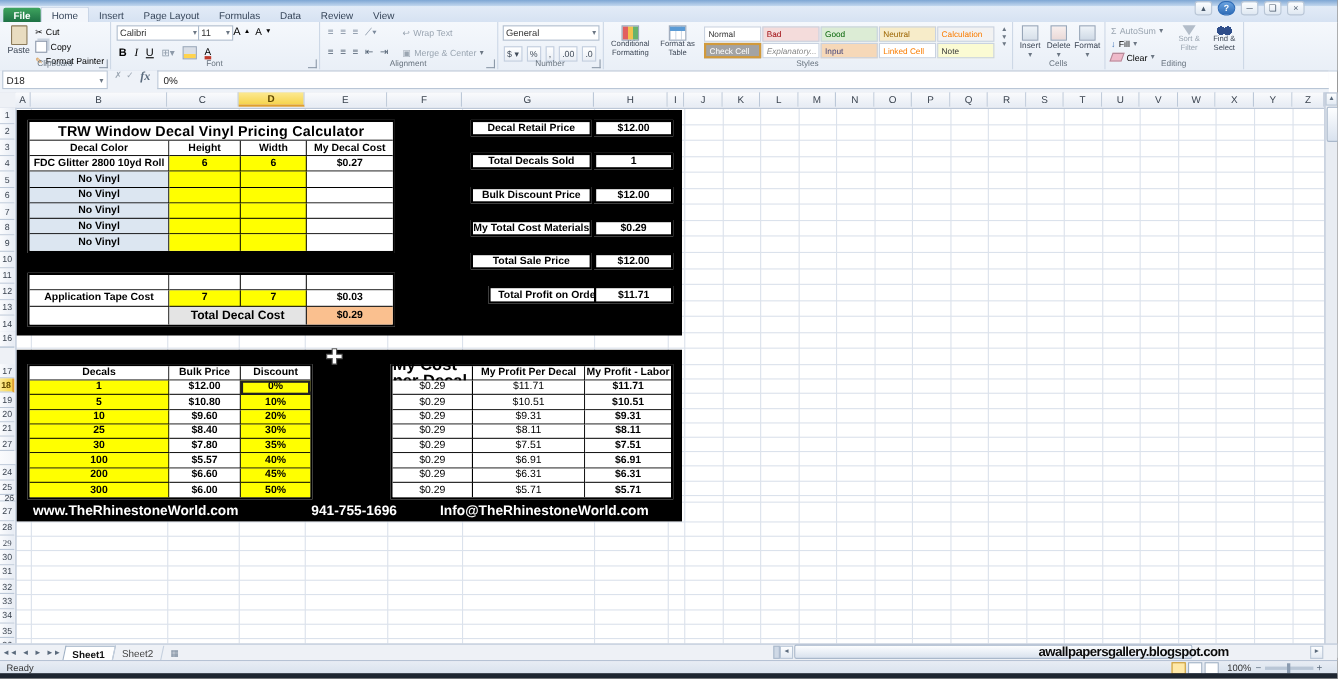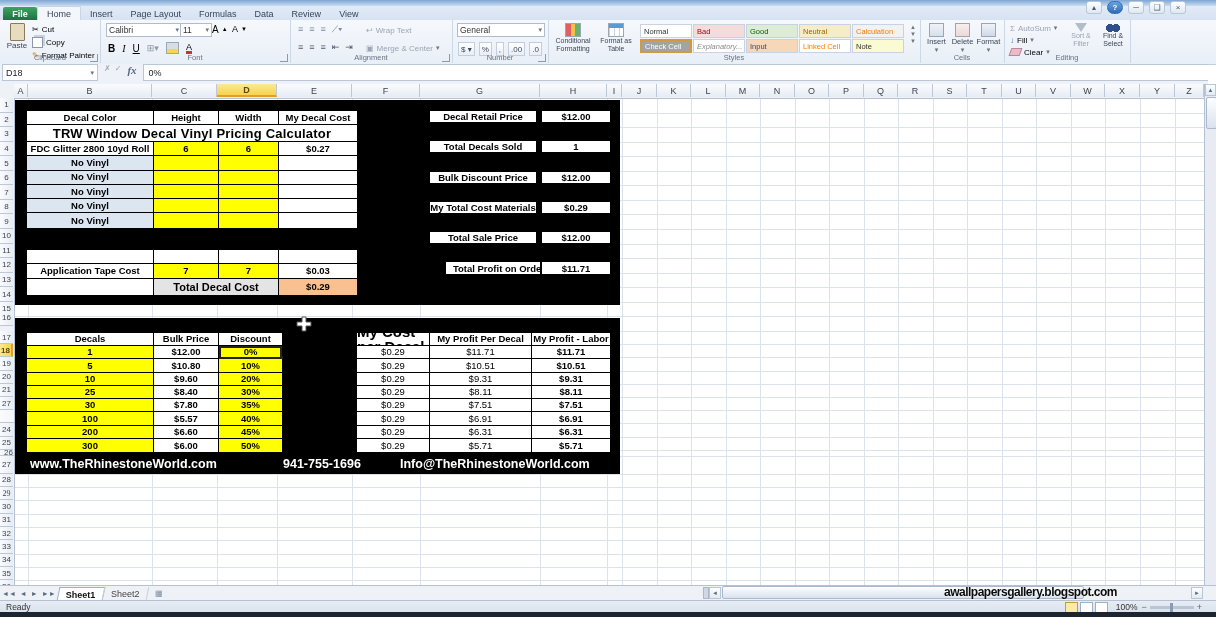--- a/index.html
+++ b/index.html
@@ -344,21 +344,21 @@
       <div class="rowh" style="top: 72.8px; height: 14.56px; width: 13px;">6</div>
       <div class="rowh" style="top: 87.36px; height: 14.56px; width: 13px;">7</div>
       <div class="rowh" style="top: 101.92px; height: 14.56px; width: 13px;">8</div>
       <div class="rowh" style="top: 116.48px; height: 14.56px; width: 13px;">9</div>
       <div class="rowh" style="top: 131.04px; height: 14.56px; width: 13px;">10</div>
       <div class="rowh" style="top: 145.6px; height: 14.56px; width: 13px;">11</div>
       <div class="rowh" style="top: 160.16px; height: 14.56px; width: 13px;">12</div>
       <div class="rowh" style="top: 174.72px; height: 14.56px; width: 13px;">13</div>
       <div class="rowh" style="top: 189.28px; height: 14.56px; width: 13px;">14</div>
       <div class="rowh" style="top: 203.84px; height: 14.56px; width: 13px;">15</div>
-      <div class="rowh" style="top: 213px; height: 14.56px; width: 13px; text-align: right;">16</div>
+      <div class="rowh" style="top: 203px; height: 14.56px; width: 13px; text-align: right;">16</div>
       <div class="rowh" style="top: 232.96px; height: 13.2px; width: 13px;">17</div>
       <div class="rowh rowh-sel" style="top: 246.16px; height: 13.2px; width: 13px;">18</div>
       <div class="rowh" style="top: 259.36px; height: 13.2px; width: 13px;">19</div>
       <div class="rowh" style="top: 272.56px; height: 13.2px; width: 13px;">20</div>
       <div class="rowh" style="top: 285.76px; height: 13.2px; width: 13px;">21</div>
       <div class="rowh" style="top: 298.96px; height: 13.2px; width: 13px;">27</div>
       <div class="rowh" style="top: 312.16px; height: 13.2px; width: 13px; padding-left: 36px;">23</div>
       <div class="rowh" style="top: 325.36px; height: 13.2px; width: 13px;">24</div>
       <div class="rowh" style="top: 338.56px; height: 13.2px; width: 13px;">25</div>
       <div class="rowh" style="top: 351.76px; height: 6.5px; width: 17px;">26</div>
@@ -373,27 +373,27 @@
       <div class="rowh" style="top: 468.86px; height: 13.3px; width: 13px;">35</div>
       <div class="rowh" style="top: 482.16px; height: 13.3px; width: 13px;">36</div>
     </div>
   <div id="gridlayer"></div>
 
   <div class="blk" style="left:12px;top:100px;width:608px;height:205px;"></div>
   <div class="blk" style="left:12px;top:318px;width:608px;height:156px;"></div>
 
   <div class="tbl" style="left:25px;top:109px;width:330px;">
     <div class="trow">
+      <div class="tc h17 titlecell" style="width:330px;">TRW Window Decal Vinyl Pricing Calculator</div>
+    </div>
+    <div class="trow">
       <div class="tc w1 h14">Decal Color</div>
       <div class="tc w2 h14">Height</div>
       <div class="tc w3 h14">Width</div>
       <div class="tc w4 h14">My Decal Cost</div>
-    </div>
-    <div class="trow">
-      <div class="tc h17 titlecell" style="width:330px;">TRW Window Decal Vinyl Pricing Calculator</div>
     </div>
     <div class="trow">
       <div class="tc w1 h143">FDC Glitter 2800 10yd Roll</div>
       <div class="tc w2 h143 yel">6</div>
       <div class="tc w3 h143 yel">6</div>
       <div class="tc w4 h143">$0.27</div>
     </div>
     <div class="trow">
       <div class="tc w1 h143 lblue">No Vinyl</div>
       <div class="tc w2 h143 yel"></div>

